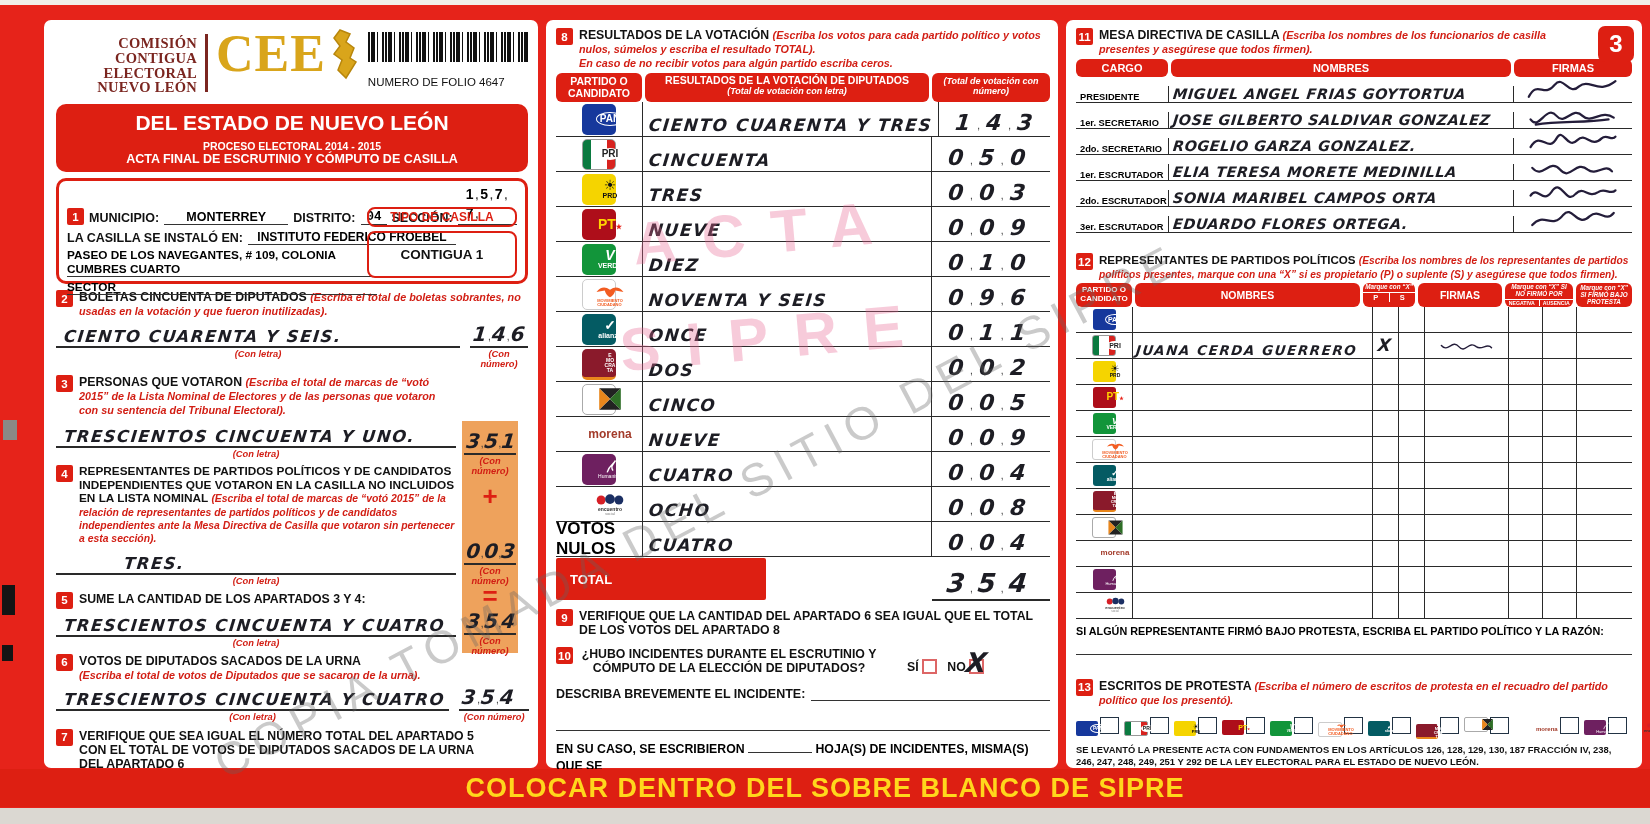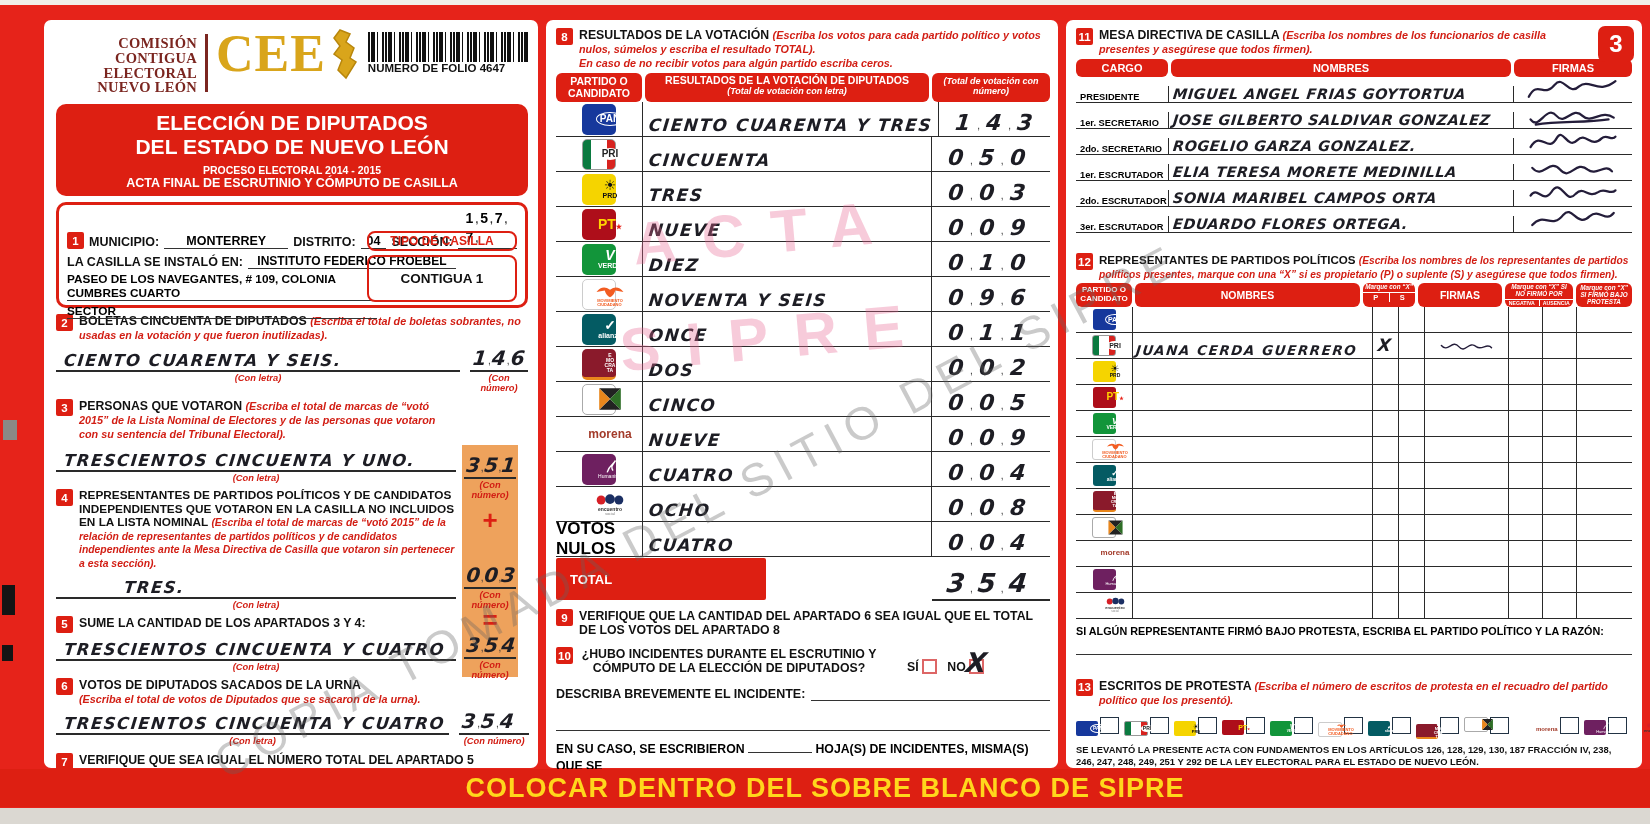--- a/index.html
+++ b/index.html
@@ -26,21 +26,21 @@
 
   
   .brand{display:flex;align-items:flex-start;gap:8px;height:76px;}
   .agency{width:148px;text-align:right;color:var(--maroon);font-family:"Liberation Serif",serif;font-weight:700;font-size:14.5px;line-height:1.02;padding-top:10px;letter-spacing:.3px;}
   .brand-div{width:3px;height:58px;background:var(--maroon);margin-top:8px;}
   .cee{display:flex;align-items:center;margin-top:2px;}
   .cee-txt{font-family:"Liberation Serif",serif;font-weight:900;font-size:52px;color:var(--gold);letter-spacing:1px;line-height:1;}
   .folio-wrap{margin-left:auto;padding-top:6px;width:168px;}
   .barcode{height:30px;background:
     repeating-linear-gradient(90deg,#111 0 2px,transparent 2px 3px,#111 3px 7px,transparent 7px 9px,#111 9px 10px,transparent 10px 14px,#111 14px 16px,transparent 16px 17px);}
-  .folio-label{font-size:11.5px;font-weight:700;color:#111;margin-top:0;}
+  .folio-label{font-size:11.5px;font-weight:400;color:#111;margin-top:14px;}
 
   
   .title-box{background:var(--red2);border-radius:10px;color:#fff;text-align:center;padding:7px 4px 6px;margin-top:2px;}
   .title-box .t1{font-size:21px;font-weight:800;line-height:1.15;}
   .title-box .t2{font-size:10.5px;font-weight:700;margin-top:5px;}
   .title-box .t3{font-size:12.5px;font-weight:700;}
 
   
   .sec1{border:3px solid var(--red2);border-radius:10px;margin-top:6px;padding:5px 8px 4px;position:relative;height:106px;}
   .lbl{font-weight:700;font-size:12.5px;color:#111;}
@@ -167,33 +167,32 @@
           <path d="M14,2 L24,6 L20,14 L28,20 L24,30 L30,34 L20,50 L12,42 L16,32 L8,26 L14,18 L8,10 Z" fill="#d9a51b" stroke="#b8860b" stroke-width="1.5"></path>
         </svg>
       </div>
       <div class="folio-wrap">
         <div class="barcode"></div>
         <div class="folio-label">NUMERO DE FOLIO 4647</div>
       </div>
     </div>
 
     <div class="title-box">
-      <div class="t1">ELECCIÓN DE DIPUTADOS</div>
       <div class="t1">DEL ESTADO DE NUEVO LEÓN</div>
       <div class="t2">PROCESO ELECTORAL  2014 - 2015</div>
       <div class="t3">ACTA FINAL DE ESCRUTINIO Y CÓMPUTO DE CASILLA</div>
     </div>
 
     <div class="sec1">
       <div class="s1row">
         <span class="badge">1</span>
         <span class="lbl">MUNICIPIO:</span>
         <span class="field-line" style="width:150px;text-align:center;">MONTERREY</span>
         <span class="lbl">DISTRITO:</span>
-        <span class="field-line" style="width:26px;text-align:left;">04</span>
+        <span class="field-line" style="width:26px;text-align:left;font-family:Liberation Mono, monospace;">04</span>
         <span class="lbl">SECCIÓN:</span>
         <span class="field-line"><span class="pdg">1</span><span class="tk">,</span><span class="pdg">5</span><span class="tk">,</span><span class="pdg">7</span><span class="tk">,</span><span class="pdg">7</span><span class="tk">,</span></span>
       </div>
       <div class="s1row" style="margin-bottom:3px;">
         <span class="lbl">LA CASILLA SE INSTALÓ EN:</span>
         <span class="field-line" style="flex:0 0 208px;text-align:center;padding:0;font-size:12px;">INSTITUTO FEDERICO FROEBEL</span>
       </div>
       <div class="s1row" style="margin-bottom:3px;">
         <span class="field-line" style="flex:0 0 310px;padding:0;font-size:11.8px;">PASEO DE LOS NAVEGANTES, # 109, COLONIA CUMBRES CUARTO</span>
       </div>

